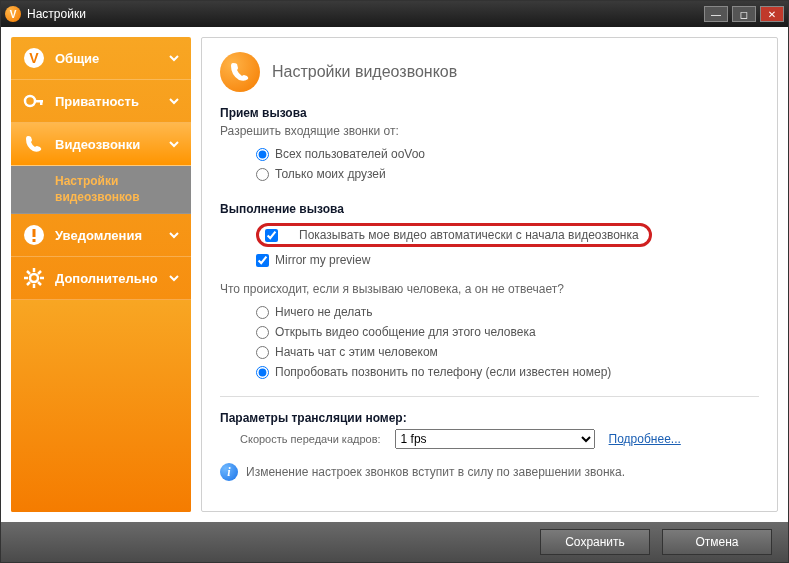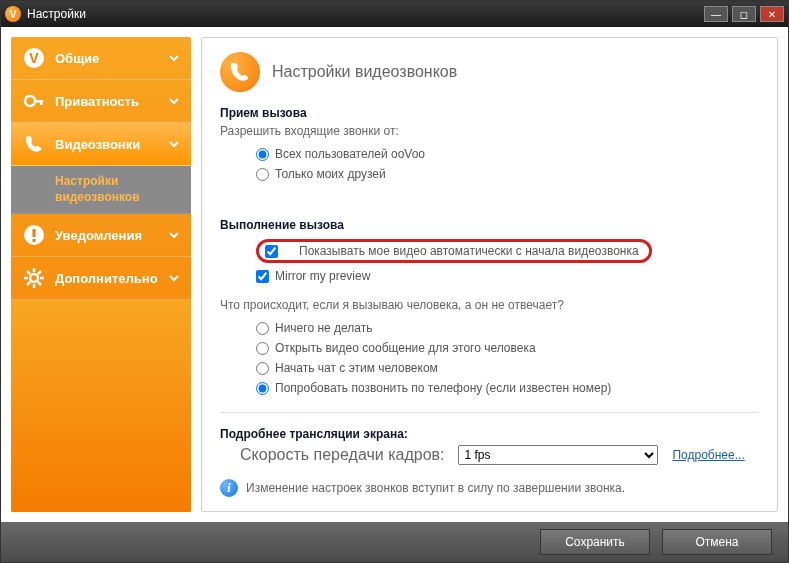--- a/index.html
+++ b/index.html
@@ -36,21 +36,21 @@
 .section-sub { color: #666; margin-bottom: 6px; font-size: 12px; }
 .indent { padding-left: 36px; }
 .row { display: flex; align-items: center; gap: 6px; padding: 3px 0; font-size: 12px; color: #555; }
 .row input[type=radio], .row input[type=checkbox] { margin: 0; }
 
 .highlight-oval { border: 3px solid #d02020; border-radius: 18px; padding: 2px 10px 2px 6px; display: inline-flex; align-items: center; gap: 21px; }
 
 .hr { border-top: 1px solid #ddd; margin: 14px 0; }
 
 .param-row { display: flex; align-items: center; gap: 14px; padding-left: 20px; }
-.param-row label { font-size: 16px; color: #666; }
+.param-row label { font-size: 11px; color: #666; }
 .param-row select { width: 200px; font-size: 12px; padding: 1px; }
 .param-row a { color: #1a5fb4; font-size: 12px; }
 
 .info-row { display: flex; align-items: center; gap: 8px; margin-top: 14px; font-size: 12px; color: #666; }
 .info-icon { width: 18px; height: 18px; border-radius: 50%; background: radial-gradient(circle at 30% 30%, #6fb8ff, #1a73e8); color: #fff; display: flex; align-items: center; justify-content: center; font-style: italic; font-weight: bold; font-family: Georgia, serif; font-size: 12px; }
 
 .footer { height: 40px; background: linear-gradient(#6a6a6a, #4a4a4a); display: flex; align-items: center; justify-content: flex-end; gap: 12px; padding: 0 16px; }
 .footer button { width: 110px; height: 26px; background: linear-gradient(#7a7a7a, #5a5a5a); border: 1px solid #333; color: #fff; font-size: 12px; cursor: pointer; }
 
 svg { display: block; }
@@ -177,21 +177,21 @@
         <div class="row">
           <input type="radio" name="incoming" checked="" style="">
           <span>Всех пользователей ooVoo</span>
         </div>
         <div class="row">
           <input type="radio" name="incoming" style="">
           <span>Только моих друзей</span>
         </div>
       </div>
 
-      <div class="section-title" style="margin-top:34px">Выполнение вызова</div>
+      <div class="section-title" style="margin-top:18px">Выполнение вызова</div>
       <div class="indent">
         <div class="row">
           <span class="highlight-oval">
             <input type="checkbox" checked="" style="">
             <span>Показывать мое видео автоматически с начала видеозвонка</span>
           </span>
         </div>
         <div class="row">
           <input type="checkbox" checked="" style="">
           <span>Mirror my preview</span>
@@ -213,21 +213,21 @@
           <span>Начать чат с этим человеком</span>
         </div>
         <div class="row">
           <input type="radio" name="noanswer" checked="" style="">
           <span>Попробовать позвонить по телефону (если известен номер)</span>
         </div>
       </div>
 
       <div class="hr"></div>
 
-      <div class="section-title">Подробнее трансляции экрана:</div>
+      <div class="section-title">Параметры трансляции номер:</div>
       <div class="param-row">
         <label>Скорость передачи кадров:</label>
         <select>
           <option>1 fps</option>
         </select>
         <a href="#">Подробнее...</a>
       </div>
 
       <div class="info-row">
         <div class="info-icon">i</div>

